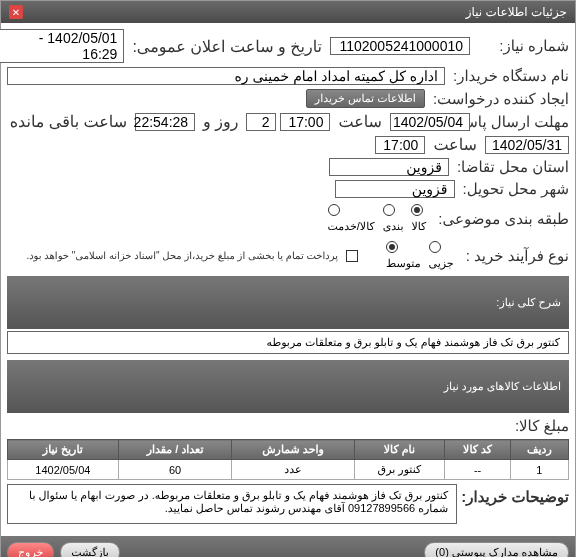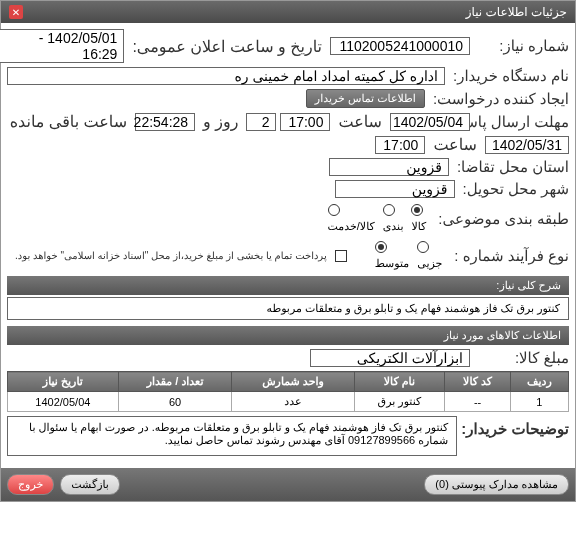--- a/index.html
+++ b/index.html
@@ -12,21 +12,21 @@
 .lbl { color: #333; font-size: 15px; white-space: nowrap; min-width: 95px; text-align: right; padding-left: 4px; }
 .lbl-sm { color: #333; font-size: 16px; white-space: nowrap; padding: 0 4px; }
 .fld { background: #fff; border: 1px solid #666; padding: 0 6px; font-size: 14px; min-height: 18px; display: inline-flex; align-items: center; }
 .fld-wide { flex: 1; }
 .btn-gray { background: linear-gradient(to bottom, #888, #666); color: #fff; border: 1px solid #555; padding: 2px 8px; font-size: 11px; cursor: pointer; border-radius: 2px; }
 .radio-row { display: flex; align-items: center; gap: 8px; padding: 2px 0; }
 .radio-grp { display: flex; align-items: flex-end; gap: 4px; flex-direction: column; }
 .radio-circle { width: 12px; height: 12px; border: 1px solid #333; border-radius: 50%; display: inline-flex; align-items: center; justify-content: center; background: #fff; }
 .radio-circle.checked::after { content: ''; width: 6px; height: 6px; background: #333; border-radius: 50%; }
 .checkbox { width: 12px; height: 12px; border: 1px solid #333; display: inline-block; background: #fff; }
-.section-hdr { background: linear-gradient(to bottom, #777, #555); color: #fff; padding: 3px 8px; font-size: 11px; margin: 4px 0 2px; text-align: right; }
+.section-hdr { background: linear-gradient(to bottom, #777, #555); color: #fff; padding: 20px 8px; font-size: 11px; margin: 4px 0 2px; text-align: right; }
 .desc-box { background: #fff; border: 1px solid #666; padding: 4px 8px; margin: 2px 0 6px; min-height: 20px; }
 table { width: 100%; border-collapse: collapse; font-size: 11px; }
 th { background: linear-gradient(to bottom, #888, #666); color: #fff; border: 1px solid #555; padding: 3px 4px; font-weight: bold; }
 td { border: 1px solid #aaa; padding: 3px 4px; text-align: center; background: #fff; }
 .buyer-note { display: flex; margin-top: 4px; }
 .buyer-note .lbl { padding-top: 4px; font-weight: bold; }
 .note-box { flex: 1; border: 1px solid #666; padding: 4px 8px; background: #fff; min-height: 40px; text-align: right; }
 .footer { background: linear-gradient(to bottom, #777, #555); padding: 6px; display: flex; justify-content: space-between; align-items: center; margin-top: 6px; }
 .footer-right { display: flex; gap: 6px; }
 .btn-footer { background: linear-gradient(to bottom, #eee, #ccc); border: 1px solid #888; padding: 3px 10px; font-size: 11px; cursor: pointer; border-radius: 10px; }
@@ -99,42 +99,41 @@
         <span class="radio-circle"></span>
         <span>بندی</span>
       </div>
       <div class="radio-grp">
         <span class="radio-circle"></span>
         <span>کالا/خدمت</span>
       </div>
     </div>
 
     <div class="row radio-row">
-      <span class="lbl">نوع فرآیند شماره :</span>
+      <span class="lbl">نوع فرآیند خرید :</span>
       <div class="radio-grp">
         <span class="radio-circle"></span>
         <span>جزیی</span>
       </div>
       <div class="radio-grp">
         <span class="radio-circle checked"></span>
         <span>متوسط</span>
       </div>
       <span style="width:12px"></span>
       <span class="checkbox"></span>
       <span class="note-text">پرداخت تمام یا بخشی از مبلغ خرید،از محل "اسناد خزانه اسلامی" خواهد بود.</span>
     </div>
 
     <div class="section-hdr">شرح کلی نیاز:</div>
     <div class="desc-box">کنتور برق تک فاز هوشمند فهام یک و تابلو برق و متعلقات مربوطه</div>
 
     <div class="section-hdr">اطلاعات کالاهای مورد نیاز</div>
 
     <div class="row" style="margin-top:4px">
       <span class="lbl">مبلغ کالا:</span>
-      <span class="fld" style="min-width:160px">ابزارآلات الکتریکی</span>
     </div>
 
     <table>
       <thead>
         <tr>
           <th>ردیف</th>
           <th>کد کالا</th>
           <th>نام کالا</th>
           <th>واحد شمارش</th>
           <th>تعداد / مقدار</th>

